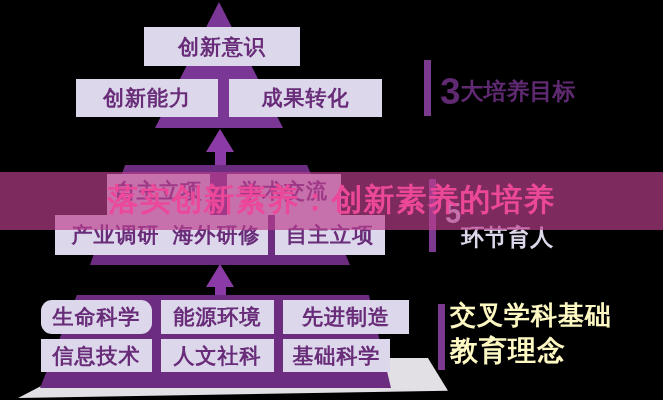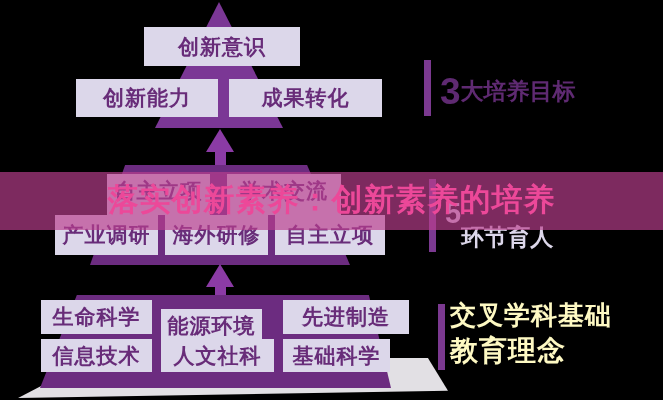--- a/index.html
+++ b/index.html
@@ -65,40 +65,40 @@
 
   <div class="arrow-head" style="left:206px;top:129px;width:28px;height:23px;"></div>
   <div class="arrow-shaft" style="left:215px;top:151px;width:11px;height:21px;"></div>
 
   <div class="trap" style="left:90px;top:165px;width:260px;height:100px;
        clip-path:polygon(13.5% 0,83.5% 0,100% 100%,0 100%);"></div>
 
   <div class="box box-t" style="left:107px;top:174px;width:103px;height:38px;">自主立项</div>
   <div class="box box-t" style="left:227px;top:174px;width:114px;height:38px;">学术交流</div>
 
-  <div class="box" style="left:55px;top:215px;width:103px;height:40px;">产业调研</div>
+  <div class="box" style="left:55px;top:215px;width:121px;height:40px;">产业调研</div>
   <div class="box" style="left:165px;top:215px;width:103px;height:40px;text-align:right;">海外研修</div>
   <div class="box" style="left:275px;top:215px;width:110px;height:40px;">自主立项</div>
 
   <div class="vbar" style="left:429px;top:179px;height:73px;"></div>
   <div class="side-label hidden-label" style="left:445px;top:199px;height:28px;">
     <span class="num">5</span>
       <span class="txt">环节育人</span>
   </div>
 
   <div class="arrow-head" style="left:206px;top:264px;width:28px;height:23px;"></div>
   <div class="arrow-shaft" style="left:215px;top:286px;width:11px;height:14px;"></div>
 
   <div class="base-gray"></div>
 
   <div class="trap" style="left:40px;top:295px;width:351px;height:93px;
        clip-path:polygon(10.5% 0,93.7% 0,100% 100%,0 100%);"></div>
 
-  <div class="box" style="left:41px;top:300px;width:111px;height:34px;">生命科学</div>
-  <div class="box" style="left:161px;top:309px;width:101px;height:34px;">能源环境</div>
+  <div class="box" style="left:41px;top:300px;width:111px;height:34px;border-radius:11px;">生命科学</div>
+  <div class="box" style="left:161px;top:300px;width:113px;height:34px;">能源环境</div>
   <div class="box" style="left:283px;top:300px;width:126px;height:34px;">先进制造</div>
 
   <div class="box" style="left:41px;top:339px;width:111px;height:33px;">信息技术</div>
   <div class="box" style="left:161px;top:339px;width:113px;height:33px;">人文社科</div>
   <div class="box" style="left:283px;top:339px;width:107px;height:33px;">基础科学</div>
 
   <div class="vbar" style="left:438px;top:304px;height:66px;"></div>
   <div class="tier3-label" style="left:450px;top:301px;">
     <div class="l1">交叉学科基础</div>
     <div class="l2">教育理念</div>

